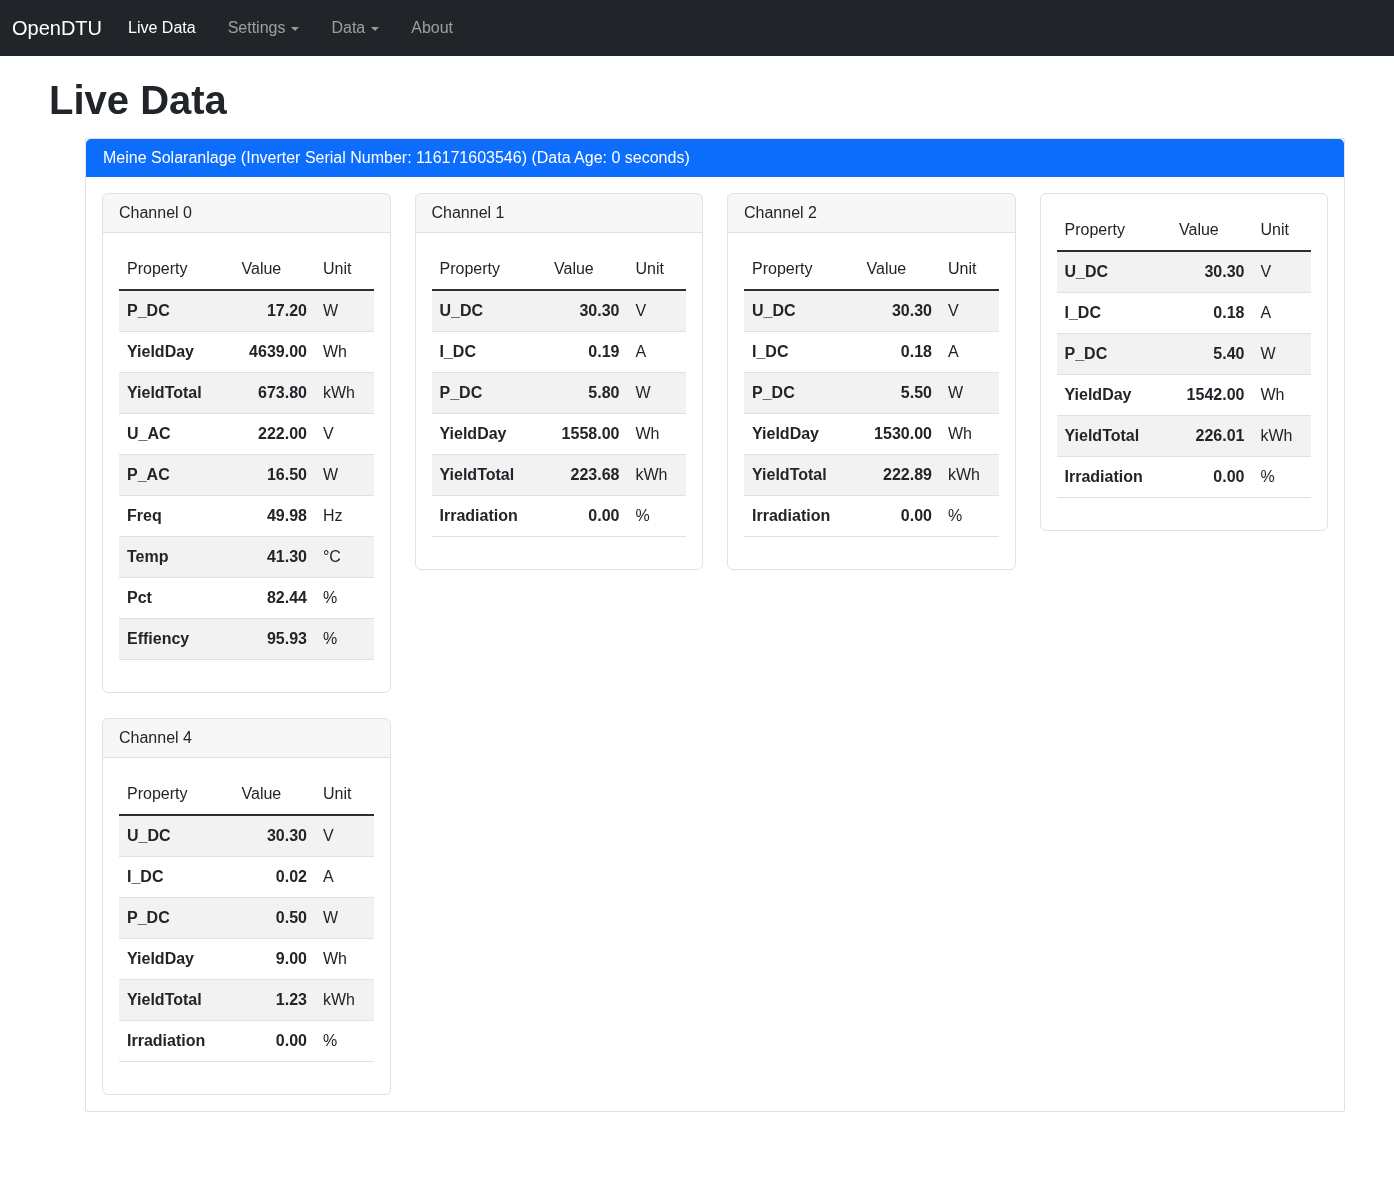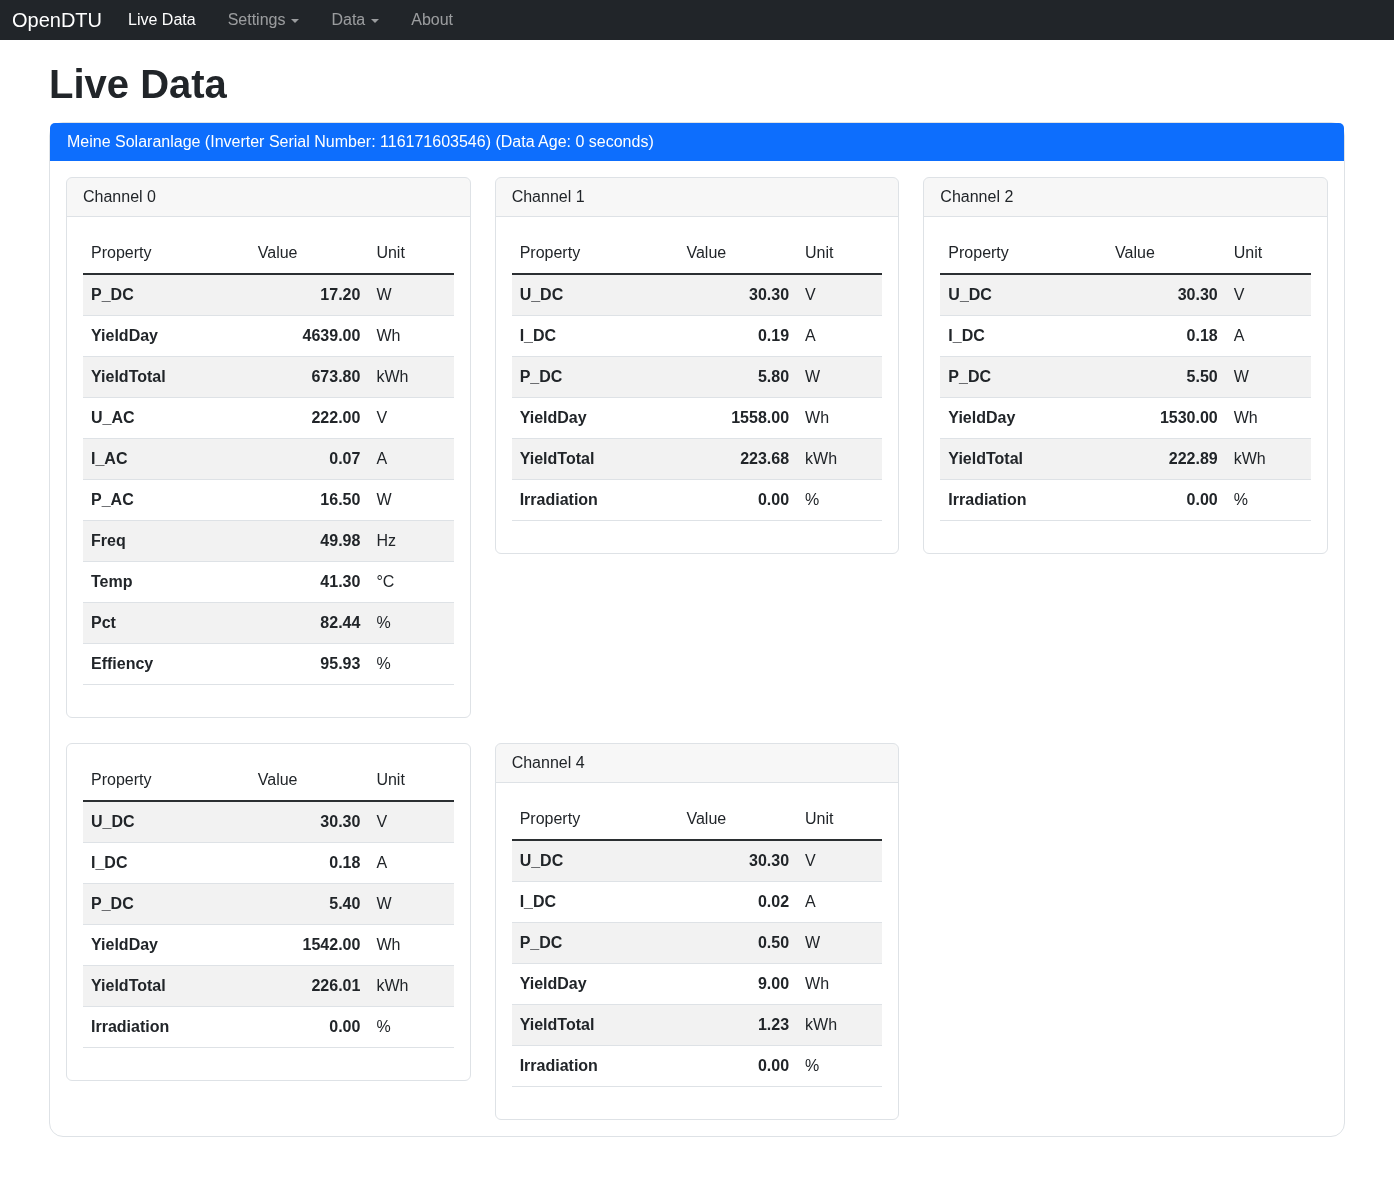--- a/index.html
+++ b/index.html
@@ -8,21 +8,21 @@
     background: #ffffff;
     color: #212529;
     font-family: "Liberation Sans", "DejaVu Sans", sans-serif;
     font-size: 16px;
     min-width: 1394px;
   }
 
   
   .navbar {
     background: var(--navbar-bg, #212529);
-    height: 40px;
+    height: 56px;
     display: flex;
     align-items: center;
     padding: 0 12px;
   }
   .navbar-brand {
     color: #fff;
     font-size: 20px;
     text-decoration: none;
     margin-right: 10px;
     white-space: nowrap;
@@ -80,37 +80,38 @@
     padding: 4px 0;
     color: var(--primary, #0d6efd);
     text-decoration: none;
     font-size: 16px;
   }
 
   
   .main-card {
     flex: 1;
     border: 1px solid #dee2e6;
-    border-radius: 14px;
+    border-radius: 2px;
     background: #fff;
+    margin-left: 36px;
   }
   .main-card-header {
     background: var(--primary, #0d6efd);
     color: #fff;
     padding: 8px 17px;
     font-size: 16px;
     line-height: 22px;
     border-radius: 5px 5px 0 0;
   }
   .main-card-body { padding: 16px; }
 
   
   .channel-grid {
     display: grid;
-    grid-template-columns: repeat(3, 1fr);
+    grid-template-columns: repeat(4, 1fr);
     gap: 25px 24px;
     align-items: start;
   }
   .channel-card {
     border: 1px solid #dee2e6;
     border-radius: 6px;
     background: #fff;
   }
   .channel-card-header {
     padding: 8px 16px;
@@ -197,25 +198,20 @@
                       <th class="cell-property">YieldTotal</th>
                       <td class="cell-value">673.80</td>
                       <td class="cell-unit">kWh</td>
                     </tr>
                     <tr>
                       <th class="cell-property">U_AC</th>
                       <td class="cell-value">222.00</td>
                       <td class="cell-unit">V</td>
                     </tr>
                     <tr>
-                      <th class="cell-property">I_AC</th>
-                      <td class="cell-value">0.07</td>
-                      <td class="cell-unit">A</td>
-                    </tr>
-                    <tr>
                       <th class="cell-property">P_AC</th>
                       <td class="cell-value">16.50</td>
                       <td class="cell-unit">W</td>
                     </tr>
                     <tr>
                       <th class="cell-property">Freq</th>
                       <td class="cell-value">49.98</td>
                       <td class="cell-unit">Hz</td>
                     </tr>
                     <tr>

